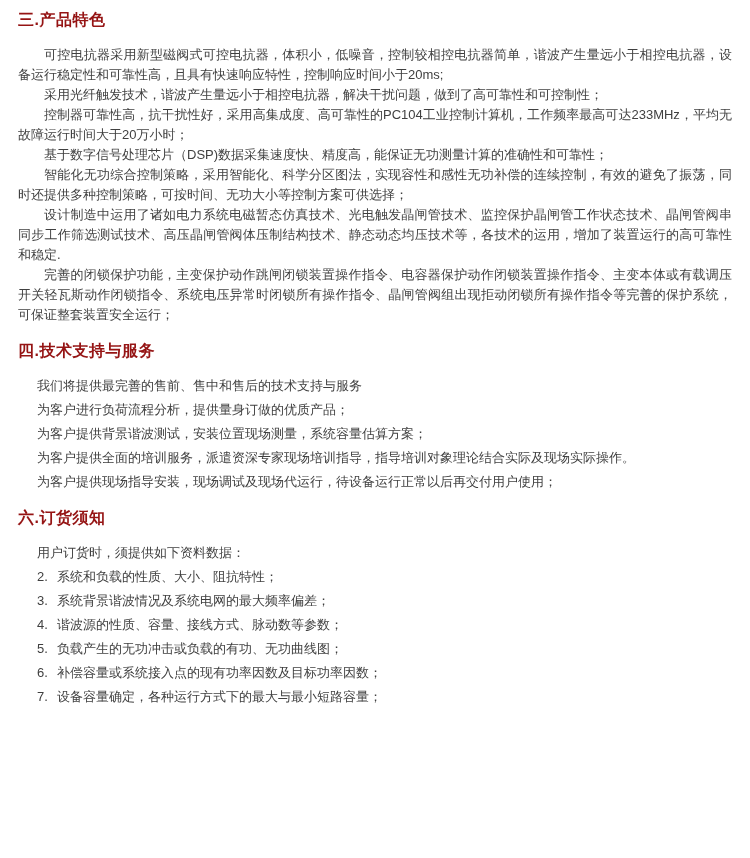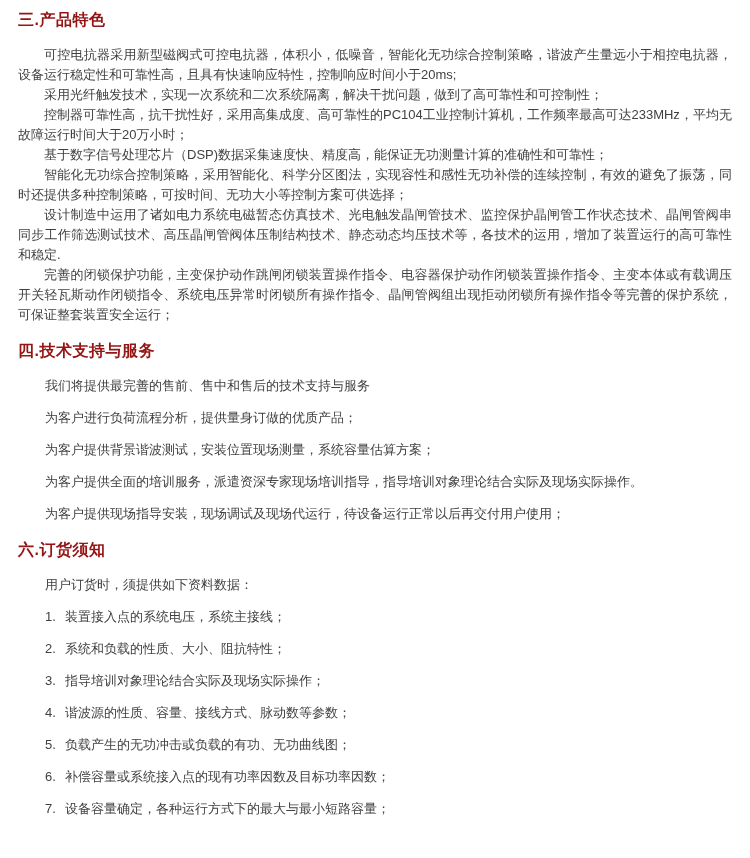--- a/index.html
+++ b/index.html
@@ -30,38 +30,38 @@
   }
   .sec{margin:0 0 16px 0;}
   .sec-features .para{
     margin:0;
     text-indent:2em;
     line-height:20px;
     text-align:justify;
   }
   .indent-list{padding-left:15px;}
   .line{
-    margin:12px;
+    margin:4px;
     line-height:20px;
     white-space:nowrap;
   }
   .item .num{
     display:inline-block;
     width:20px;
   }
 </style>
 </head>
 <body>
 
 <div class="doc">
 
   <section class="sec sec-features">
     <h2 class="heading">三.产品特色</h2>
-    <p class="para">可控电抗器采用新型磁阀式可控电抗器，体积小，低噪音，智能化无功综合控制策略，谐波产生量远小于相控电抗器，设备运行稳定性和可靠性高，且具有快速响应特性，控制响应时间小于20ms;</p>
-    <p class="para">采用光纤触发技术，实现一次系统和二次系统隔离，解决干扰问题，做到了高可靠性和可控制性；</p>
+    <p class="para">可控电抗器采用新型磁阀式可控电抗器，体积小，低噪音，控制较相控电抗器简单，谐波产生量远小于相控电抗器，设备运行稳定性和可靠性高，且具有快速响应特性，控制响应时间小于20ms;</p>
+    <p class="para">采用光纤触发技术，谐波产生量远小于相控电抗器，解决干扰问题，做到了高可靠性和可控制性；</p>
     <p class="para">控制器可靠性高，抗干扰性好，采用高集成度、高可靠性的PC104工业控制计算机，工作频率最高可达233MHz，平均无故障运行时间大于20万小时；</p>
     <p class="para">基于数字信号处理芯片（DSP)数据采集速度快、精度高，能保证无功测量计算的准确性和可靠性；</p>
     <p class="para">智能化无功综合控制策略，采用智能化、科学分区图法，实现容性和感性无功补偿的连续控制，有效的避免了振荡，同时还提供多种控制策略，可按时间、无功大小等控制方案可供选择；</p>
     <p class="para">设计制造中运用了诸如电力系统电磁暂态仿真技术、光电触发晶闸管技术、监控保护晶闸管工作状态技术、晶闸管阀串同步工作筛选测试技术、高压晶闸管阀体压制结构技术、静态动态均压技术等，各技术的运用，增加了装置运行的高可靠性和稳定.</p>
     <p class="para">完善的闭锁保护功能，主变保护动作跳闸闭锁装置操作指令、电容器保护动作闭锁装置操作指令、主变本体或有载调压开关轻瓦斯动作闭锁指令、系统电压异常时闭锁所有操作指令、晶闸管阀组出现拒动闭锁所有操作指令等完善的保护系统，可保证整套装置安全运行；</p>
   </section>
 
   <section class="sec">
     <h2 class="heading">四.技术支持与服务</h2>
     <div class="indent-list">
@@ -71,23 +71,22 @@
       <p class="line">为客户提供全面的培训服务，派遣资深专家现场培训指导，指导培训对象理论结合实际及现场实际操作。</p>
       <p class="line">为客户提供现场指导安装，现场调试及现场代运行，待设备运行正常以后再交付用户使用；</p>
     </div>
   </section>
 
 
   <section class="sec">
     <h2 class="heading">六.订货须知</h2>
     <div class="indent-list">
       <p class="line">用户订货时，须提供如下资料数据：</p>
-      <p class="line item"><span class="num">1.</span><span>装置接入点的系统电压，系统主接线；</span></p>
       <p class="line item"><span class="num">2.</span><span>系统和负载的性质、大小、阻抗特性；</span></p>
-      <p class="line item"><span class="num">3.</span><span>指导培训对象理论结合实际及现场实际操作；</span></p>
+      <p class="line item"><span class="num">3.</span><span>系统背景谐波情况及系统电网的最大频率偏差；</span></p>
       <p class="line item"><span class="num">4.</span><span>谐波源的性质、容量、接线方式、脉动数等参数；</span></p>
       <p class="line item"><span class="num">5.</span><span>负载产生的无功冲击或负载的有功、无功曲线图；</span></p>
       <p class="line item"><span class="num">6.</span><span>补偿容量或系统接入点的现有功率因数及目标功率因数；</span></p>
       <p class="line item"><span class="num">7.</span><span>设备容量确定，各种运行方式下的最大与最小短路容量；</span></p>
 
     </div>
   </section>
 
 </div>
 

